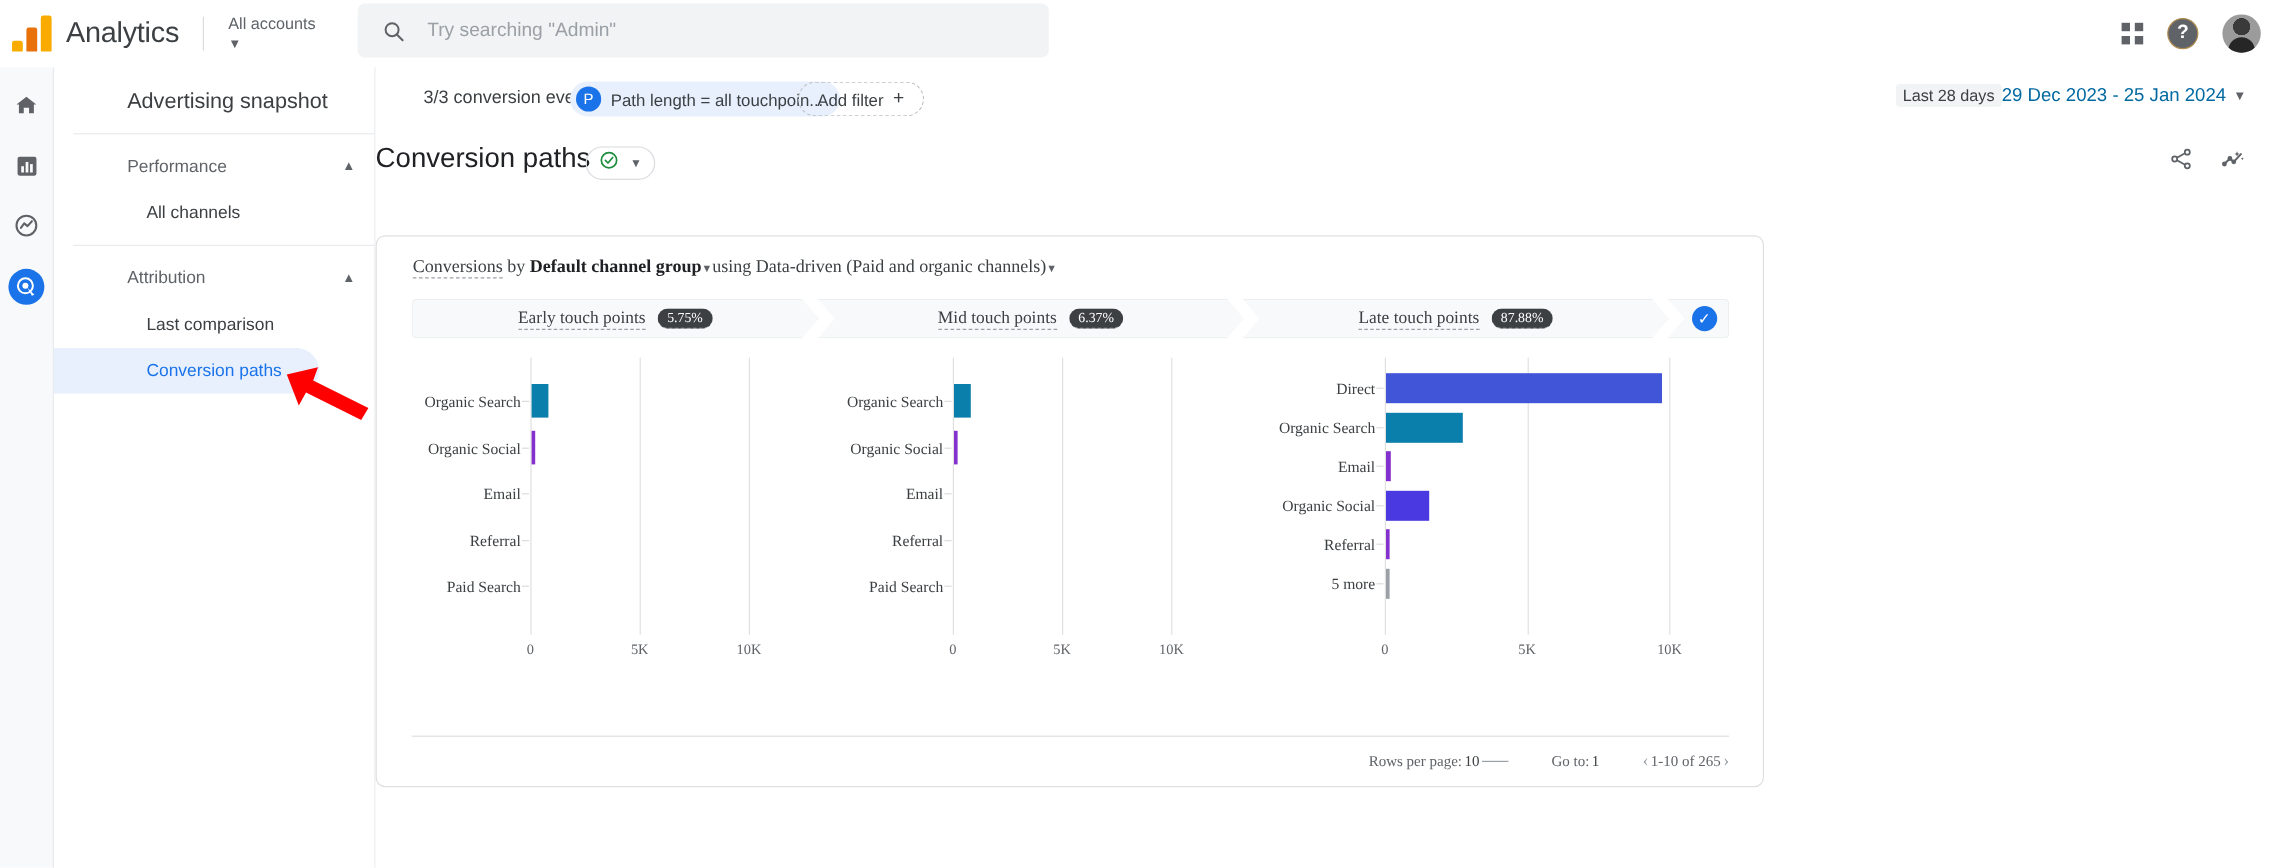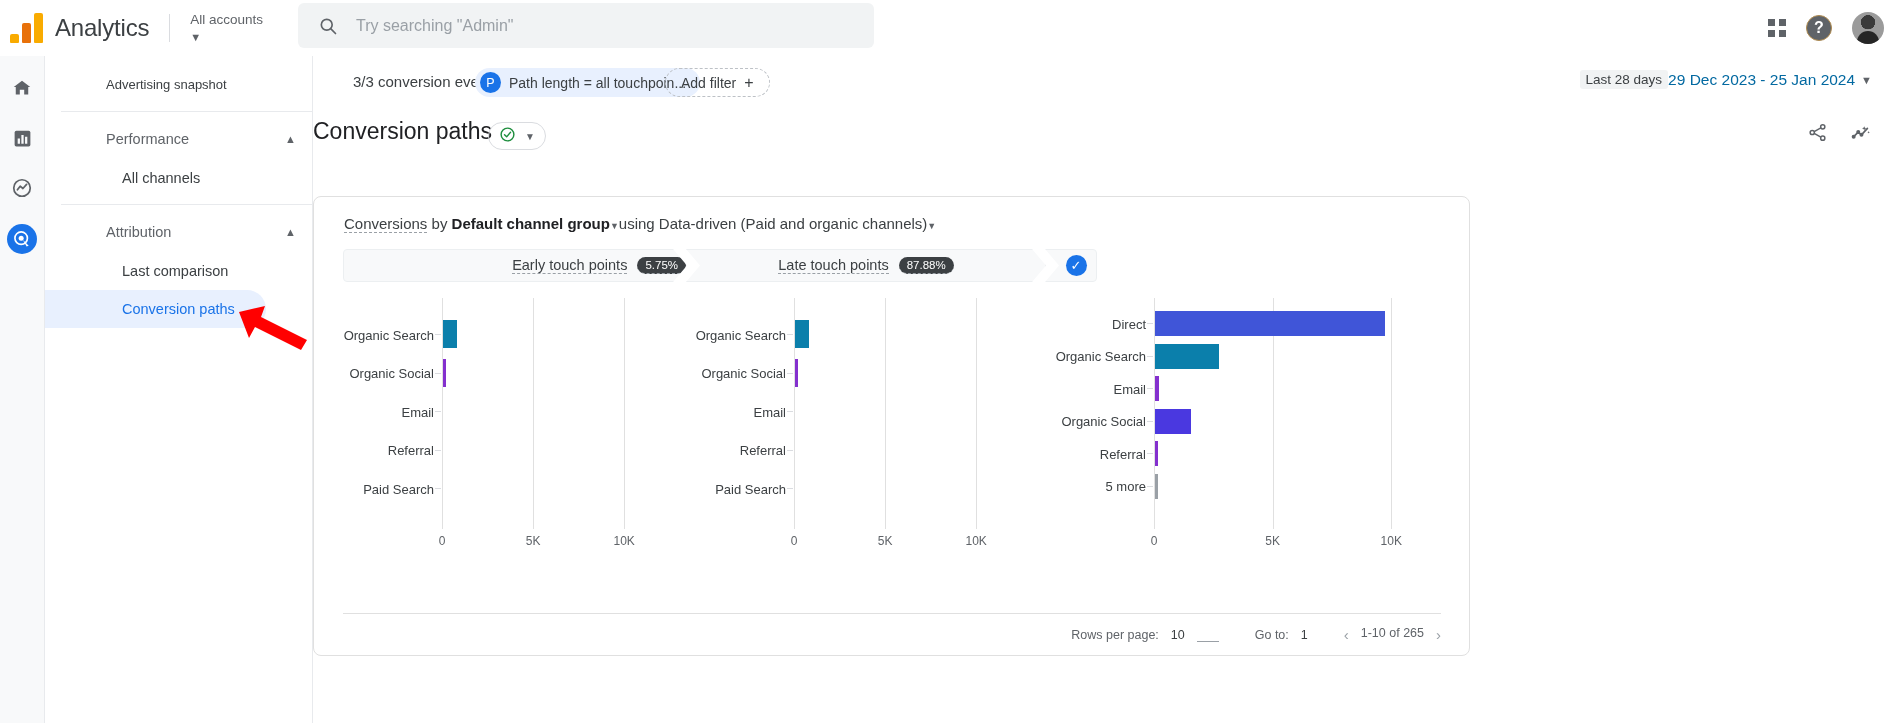--- a/index.html
+++ b/index.html
@@ -65,21 +65,21 @@
   .railbtn { width:28px;height:28px; display:flex;align-items:center;justify-content:center; cursor:pointer; color:#5f6368; }
   .railbtn.active { background:#1a73e8; border-radius:50%; color:#fff; width:30px;height:30px; }
 
   
   .sidebar {
     position:absolute; left:45px; top:56px; width:268px; height:667px;
     background:#fff; border-right:1px solid #e8eaed; padding-top:8px;
   }
   .snap {
     height:40px; display:flex; align-items:center; padding-left:61px;
-    font-size:13px; color:#3c4043; cursor:pointer;
+    font-size:18px; color:#3c4043; cursor:pointer;
   }
   .sep { height:1px; background:#e8eaed; margin:7px 0 7px 16px; }
   .grouphdr {
     height:40px; display:flex; align-items:center; padding:0 16px 0 61px;
     font-size:14.5px; color:#5f6368; cursor:pointer; justify-content:space-between;
   }
   .grouphdr .chev { font-size:11px; color:#5f6368; }
   .subitem {
     height:38px; display:flex; align-items:center; padding-left:77px;
     font-size:14.5px; color:#3c4043; cursor:pointer;
@@ -122,39 +122,39 @@
     position:absolute; left:175px; top:14px; height:28px; border:1px solid #dadce0;
     border-radius:14px; display:flex; align-items:center; gap:9px; padding:0 10px; cursor:pointer;
   }
   .verifier .chev { font-size:10px; color:#5f6368; }
   .titleicons { position:absolute; right:24px; top:14px; display:flex; gap:22px; }
   .ticon { cursor:pointer; color:#5f6368; }
 
   
   .card {
     position:absolute; left:0; top:140px; width:1157px; height:460px;
-    background:#fff; border:1px solid #e0e0e0; border-radius:8px;
+    background:#fff; border:1px solid #e0e0e0; border-radius:8px;font-family:Liberation Serif, serif;
   }
   .cardhdr { padding:18px 0 0 30px; font-size:15px; color:#3c4043; }
   .cardhdr .dim { font-weight:bold; color:#202124; }
   .cardhdr .dashed { border-bottom:1px dashed #9aa0a6; }
   .cardhdr .tcaret { font-size:9px; color:#5f6368; }
 
   .steps { margin:17px 0 0 29px; width:1098px; height:33px; display:flex; }
   .step {
     position:relative; background:#f8f9fa; border:1px solid #eceff1;
     display:flex; align-items:center; justify-content:center; gap:10px;
     font-size:14.5px; color:#3c4043; cursor:pointer;
   }
   .step .lbl { border-bottom:1px dashed #9aa0a6; }
   .step .pct {
     background:#3c4043; color:#fff; font-size:11.5px; border-radius:9px;
     padding:2px 8px; border-bottom:1px dashed #9aa0a6;
   }
-  .step.s1 { width:344px; border-radius:4px 0 0 4px; clip-path: polygon(0 0, calc(100% - 14px) 0, 100% 50%, calc(100% - 14px) 100%, 0 100%); justify-content: flex-end; }
+  .step.s1 { width:344px; border-radius:4px 0 0 4px; clip-path: polygon(0 0, calc(100% - 14px) 0, 100% 50%, calc(100% - 14px) 100%, 0 100%); }
   .step.s2 { width:360px; margin-left:-1px; clip-path: polygon(0 0, calc(100% - 14px) 0, 100% 50%, calc(100% - 14px) 100%, 0 100%, 14px 50%); }
   .step.s3 { width:360px; margin-left:-1px; clip-path: polygon(0 0, calc(100% - 14px) 0, 100% 50%, calc(100% - 14px) 100%, 0 100%, 14px 50%); }
   .step.send {
     width:52px; margin-left:-1px; border-radius:0 4px 4px 0;
     clip-path: polygon(0 0, 100% 0, 100% 100%, 0 100%, 14px 50%);
   }
   .checkdot {
     width:21px;height:21px;border-radius:50%;background:#1a73e8;color:#fff;
     display:flex;align-items:center;justify-content:center;font-size:13px; margin-left:10px;
   }
@@ -174,21 +174,21 @@
   .axisticks { position:absolute; top:236px; height:18px; }
   .tick { position:absolute; font-size:12px; color:#5f6368; transform:translateX(-50%); }
   .tickmark { position:absolute; width:6px; height:1px; background:#dadce0; }
 
   
   .cardfooter {
     position:absolute; left:29px; bottom:0; width:1098px; height:42px;
     border-top:1px solid #e0e0e0; display:flex; align-items:center;
     justify-content:flex-end; gap:36px; font-size:12.5px; color:#5f6368;
   }
-  .fgrp { display:flex; gap:12px; }
+  .fgrp { display:flex; align-items:center; gap:2px; }
   .fgrp .val { color:#3c4043; }
   .fgrp .uline { border-bottom:1px solid #9aa0a6; width:22px; display:inline-block; }
   .parrow { cursor:pointer; color:#9aa0a6; font-size:15px; }
 
   
   .annot { position:absolute; left:235px; top:300px; z-index:40; pointer-events:none; }
 </style>
 </head>
 <body>
 
@@ -345,20 +345,24 @@
   <div class="card">
 
     <div class="cardhdr">
       <span class="dashed">Conversions</span><span> by </span><span class="dim">Default channel group</span><span class="tcaret">▼</span><span>using </span><span>Data-driven (Paid and organic channels)</span><span class="tcaret">▼</span>
     </div>
 
     <div class="steps">
       <div class="step s1">
         <span class="lbl">Early touch points</span>
         <span class="pct">5.75%</span>
+      </div>
+      <div class="step s2">
+        <span class="lbl">Mid touch points</span>
+        <span class="pct">6.37%</span>
       </div>
       <div class="step s3">
         <span class="lbl">Late touch points</span>
         <span class="pct">87.88%</span>
       </div>
       <div class="step send">
         <span class="checkdot">✓</span>
       </div>
     </div>
 

